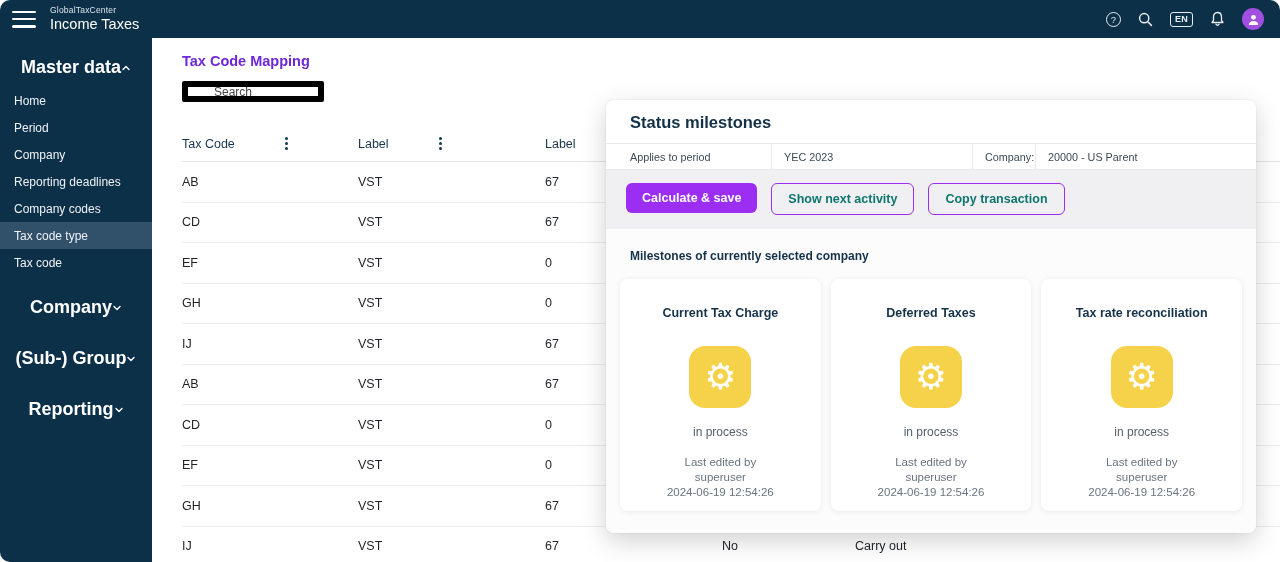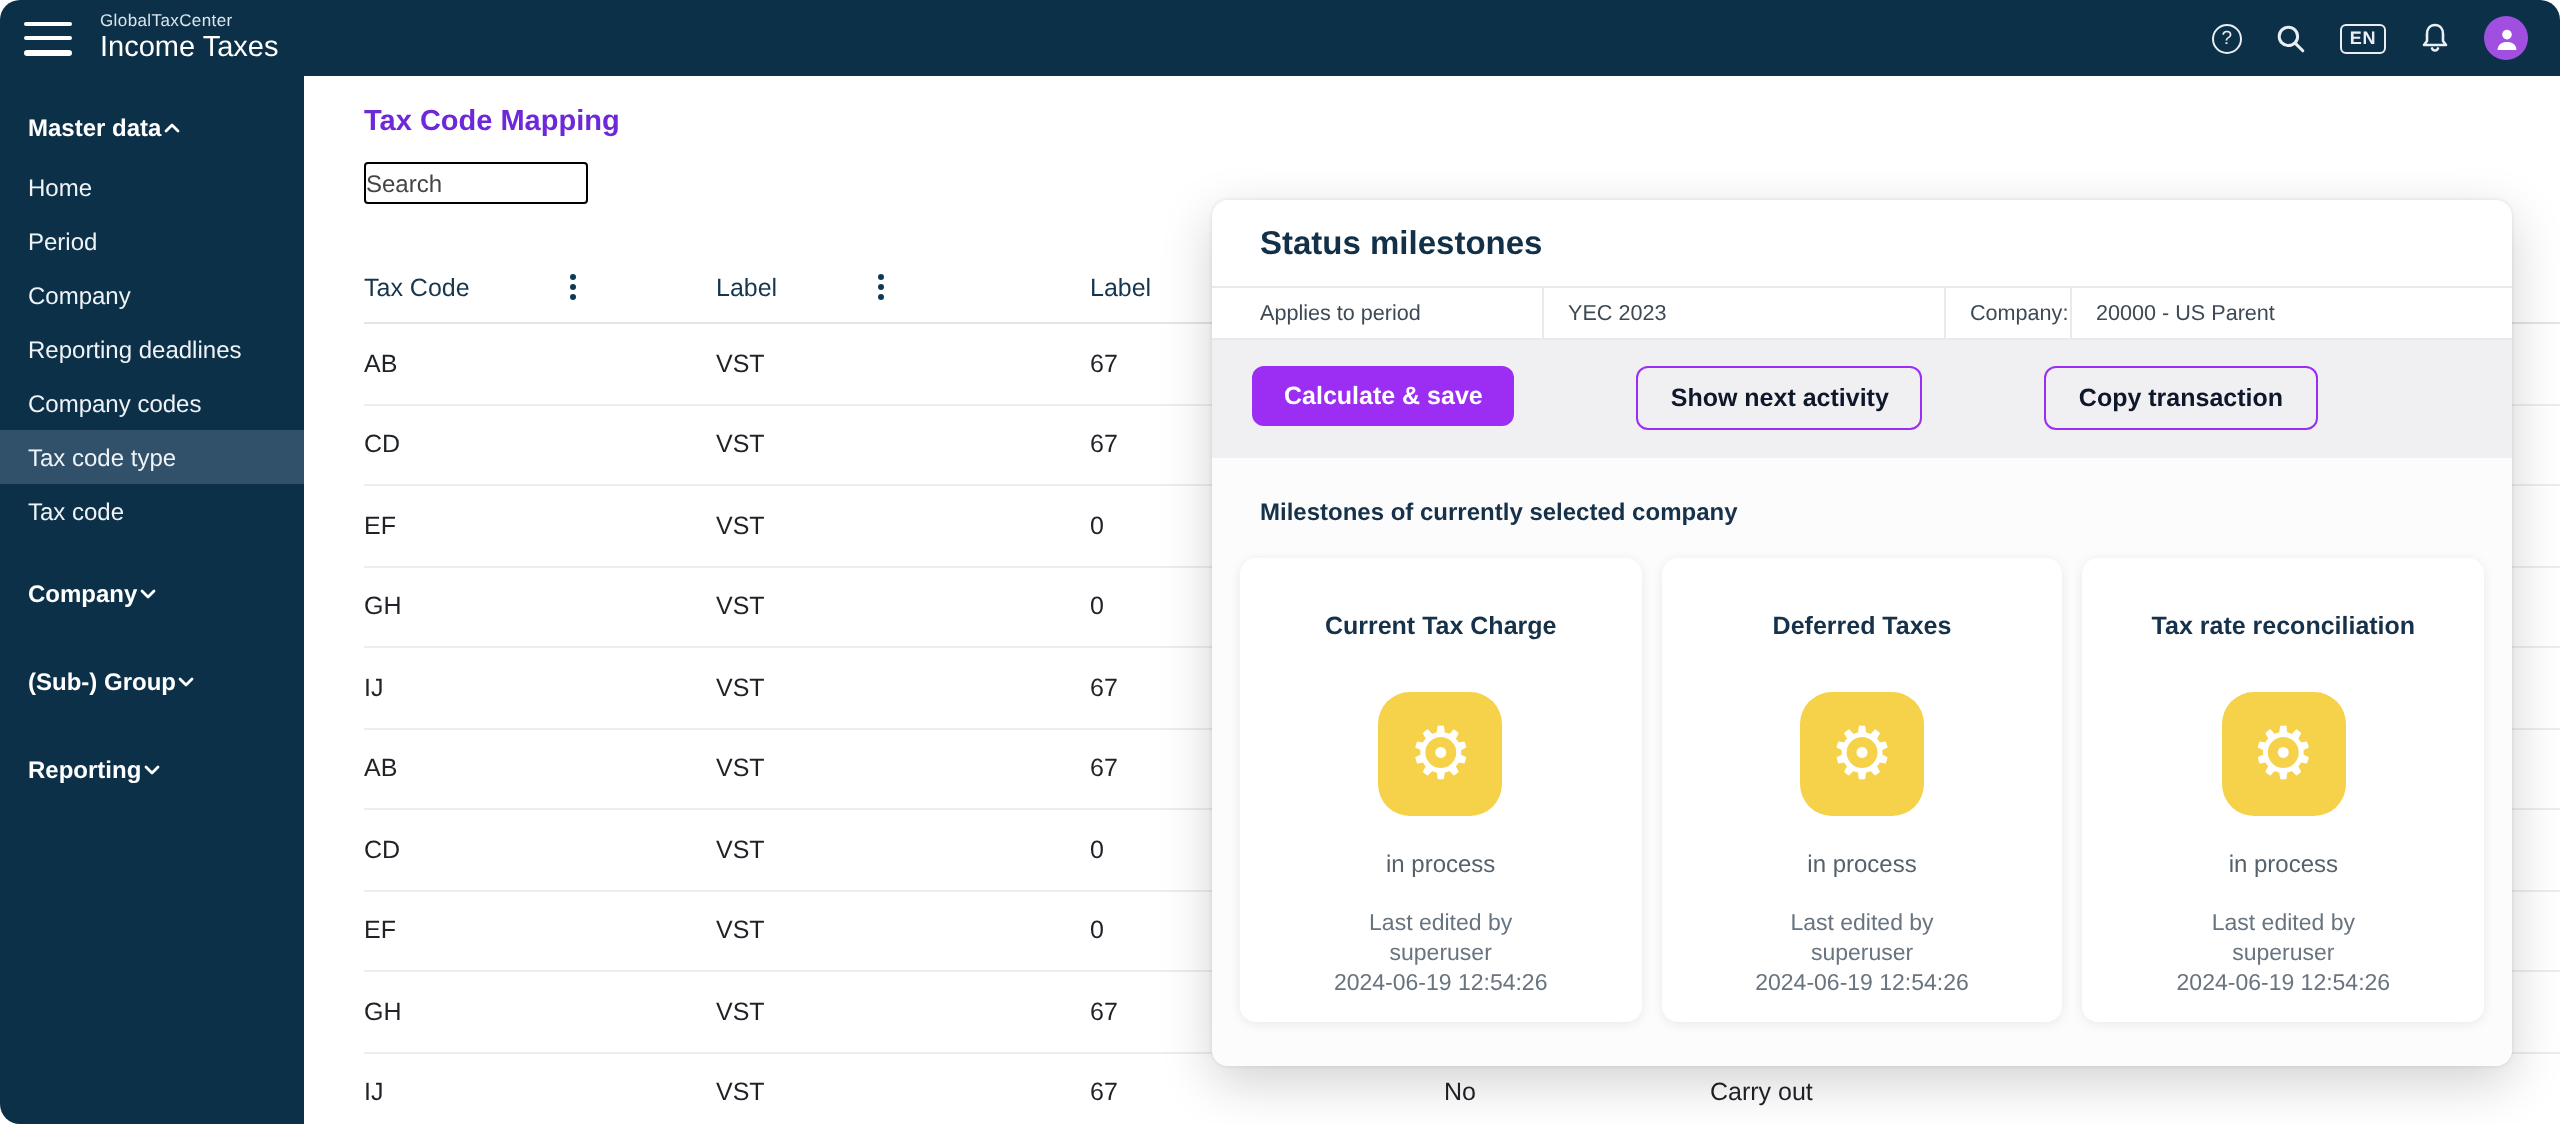--- a/index.html
+++ b/index.html
@@ -15,51 +15,51 @@
   .brand .big { font-size:14.5px; color:#ffffff; }
   .top-icons { margin-left:auto; display:flex; align-items:center; gap:17px; color:#e8eef3; }
   .icon-btn { display:flex; align-items:center; justify-content:center; cursor:pointer; }
   .help-circle { width:15px; height:15px; border:1.2px solid #e8eef3; border-radius:50%; font-size:9.5px; display:flex; align-items:center; justify-content:center; color:#e8eef3; }
   .lang-box { border:1.2px solid #e8eef3; border-radius:3px; font-size:9px; font-weight:bold; padding:1.5px 4px; letter-spacing:.3px; }
   .avatar { width:22px; height:22px; border-radius:50%; background:#a04fe0; display:flex; align-items:center; justify-content:center; }
 
   
   .app { display:flex; height:524px; }
   .sidebar { width:152px; background:#0d3049; padding-top:10px; flex-shrink:0; }
-  .side-section-header { display:flex; align-items:center; justify-content:flex-start; padding:9px 14px; color:#fff; font-size:12px; font-weight:bold; cursor:pointer; }
+  .side-section-header { display:flex; align-items:center; justify-content:center; padding:9px 14px; color:#fff; font-size:18px; font-weight:bold; cursor:pointer; }
   .side-item { padding:6.5px 14px; color:#eef3f7; font-size:12px; cursor:pointer; }
   .side-item.selected { background:#31506a; }
   .side-gap { height:12px; }
   .chev { width:10px; height:10px; }
 
   
   .main { flex:1; background:#fff; padding:15px 0 0 30px; position:relative; }
   .page-title { font-size:14.5px; font-weight:bold; color:#6d28d9; }
-  .search-input { margin-top:12px; width:112px; height:21px; border:1px solid #000000; border-radius:2px; font-size:12px; padding:0 0; color:#333; font-family:"Liberation Sans", sans-serif; outline:none; display:block; }
+  .search-input { margin-top:12px; width:142px; height:21px; border:6px solid #000000; border-radius:2px; font-size:12px; padding:0 26px; color:#333; font-family:"Liberation Sans", sans-serif; outline:none; display:block; }
   .search-input::placeholder { color:#454545; opacity:1; }
 
   .table { margin-top:24px; }
   .trow { display:grid; grid-template-columns:176px 187px 177px 133px 1fr; align-items:center; height:40.5px; border-bottom:1px solid #ededed; font-size:12.5px; color:#1f2227; }
   .trow.head { height:36px; border-bottom:1px solid #e4e4e4; color:#16364f; font-size:12.5px; }
   .hcell { display:flex; align-items:center; }
   .kebab { display:inline-flex; flex-direction:column; gap:2.4px; margin-left:50px; cursor:pointer; }
   .kebab i { width:3px; height:3px; border-radius:50%; background:#0f3a55; }
 
   
   .modal { position:absolute; left:606px; top:100px; width:650px; border-radius:8px; background:#fff; box-shadow:0 8px 26px rgba(0,0,0,.18), 0 0 2px rgba(0,0,0,.10); overflow:hidden; z-index:5; }
   .modal-header { padding:13px 24px 11px; }
   .modal-title { font-size:16.5px; font-weight:bold; color:#123047; }
   .info-row { display:grid; grid-template-columns:165px 1fr 63px 221px; border-top:1px solid #e9e9e9; border-bottom:1px solid #e9e9e9; }
   .info-cell { padding:6.5px 12px; font-size:10.8px; color:#3d4a55; display:flex; align-items:center; }
   .info-cell.first { padding-left:24px; }
   .info-cell.sep { border-left:1px solid #e9e9e9; }
   .btn-strip { background:#f0f0f3; padding:13px 20px 14px; display:flex; gap:14px; }
   .btn { height:28px; border-radius:6px; font-size:12.5px; font-weight:bold; display:flex; align-items:center; padding:15px 16px; cursor:pointer; font-family:"Liberation Sans", sans-serif; }
   .btn.primary { background:#9c2df2; color:#fff; border:none; }
-  .btn.outline { background:transparent; color:#0f172a; border:1.5px solid #9c2df2;margin-left:47px; }
+  .btn.outline { background:transparent; color:#0f766e; border:1.5px solid #9c2df2; }
   .modal-body { background:#fcfcfd; padding:16px 14px 22px; }
   .body-heading { font-size:12px; font-weight:bold; color:#16324a; margin:4px 0 16px 10px; }
   .cards { display:flex; gap:10px; }
   .card { flex:1; height:232px; background:#fff; border-radius:8px; box-shadow:0 1px 6px rgba(0,0,0,.08); text-align:center; padding-top:27px; }
   .card-title { font-size:12.5px; font-weight:bold; color:#16324a; }
   .milestone-icon { width:62px; height:62px; margin:26px auto 0; background:#f6d24b; border-radius:16px; display:flex; align-items:center; justify-content:center; }
   .milestone-icon span { color:#fff; font-size:36px; line-height:1; }
   .card-status { margin-top:17px; font-size:12px; color:#55616c; }
   .card-edited { margin-top:16px; font-size:11.5px; color:#68747f; line-height:15px; }
 </style>

